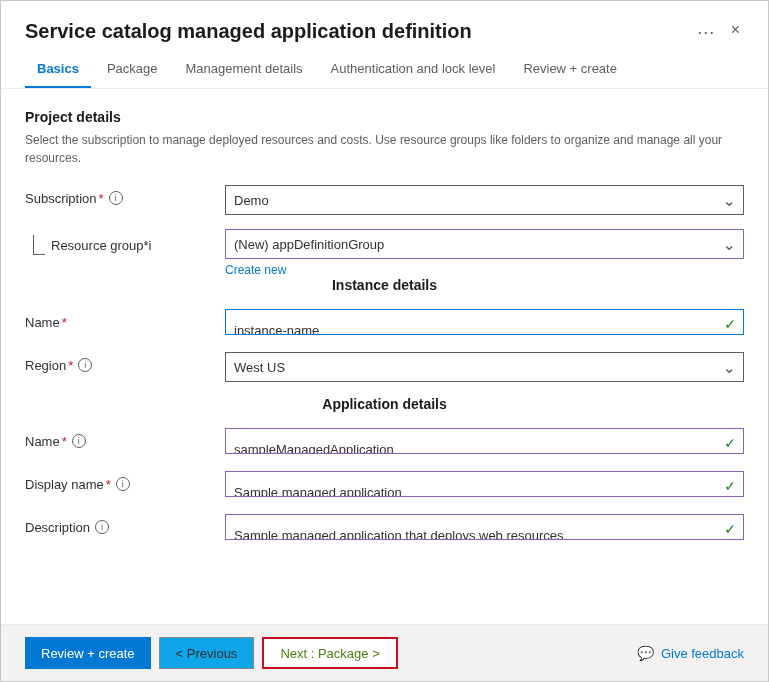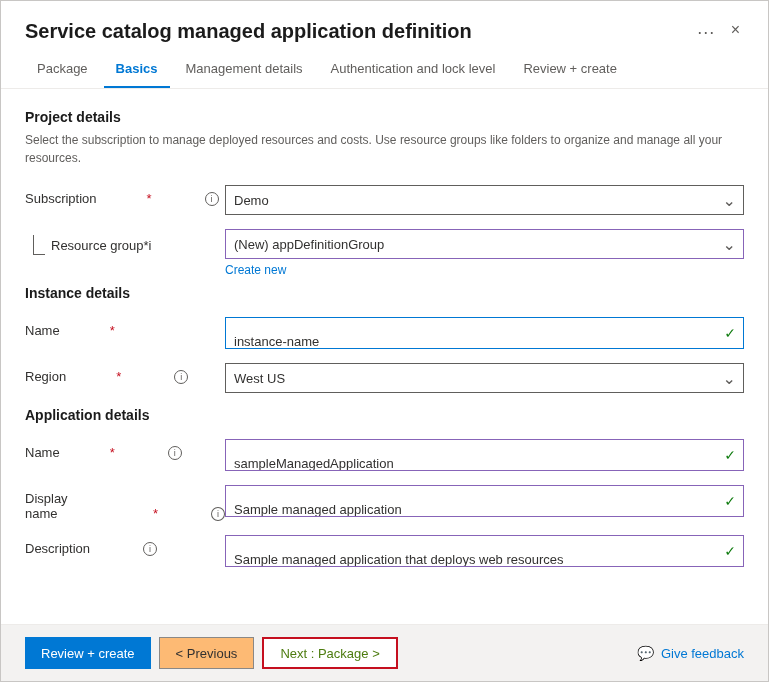--- a/index.html
+++ b/index.html
@@ -9,58 +9,58 @@
     .dialog-title { font-size: 20px; font-weight: 600; color: #1b1b1b; flex: 1; }
     .dialog-more { font-size: 18px; color: #605e5c; cursor: pointer; margin-right: 12px; }
     .dialog-close { font-size: 16px; color: #605e5c; cursor: pointer; background: none; border: none; padding: 4px; }
     .tabs { display: flex; padding: 0 24px; border-bottom: 1px solid #edebe9; margin-top: 8px; }
     .tab { padding: 10px 12px; font-size: 13px; color: #605e5c; cursor: pointer; border-bottom: 2px solid transparent; margin-right: 4px; white-space: nowrap; }
     .tab.active { color: #0078d4; border-bottom: 2px solid #0078d4; font-weight: 600; }
     .content { flex: 1; padding: 20px 24px; overflow-y: auto; }
     .section-title { font-size: 14px; font-weight: 600; color: #1b1b1b; margin-bottom: 6px; }
     .section-desc { font-size: 12px; color: #605e5c; margin-bottom: 18px; line-height: 1.5; }
     .form-row { display: flex; align-items: flex-start; margin-bottom: 14px; }
-    .form-label { width: 200px; min-width: 200px; display: flex; align-items: flex-end; padding-top: 6px; font-size: 13px; color: #323130; gap: 48px; }
+    .form-label { width: 200px; min-width: 200px; display: flex; align-items: flex-start; padding-top: 6px; font-size: 13px; color: #323130; }
     .form-label .required { color: #c50f1f; margin-left: 2px; }
     .form-label .info-icon { display: inline-flex; align-items: center; justify-content: center; width: 14px; height: 14px; border-radius: 50%; border: 1px solid #605e5c; color: #605e5c; font-size: 9px; margin-left: 5px; cursor: pointer; }
     .form-control { flex: 1; border-radius: 11px; }
     .select-wrapper { position: relative; }
     .select-wrapper select { width: 100%; height: 30px; border: 1px solid #605e5c; background: #fff; padding: 0 28px 0 8px; font-size: 13px; color: #323130; appearance: none; cursor: pointer; }
     .select-wrapper::after { content: '⌄'; position: absolute; right: 8px; top: 50%; transform: translateY(-50%); color: #605e5c; pointer-events: none; font-size: 16px; }
     .input-wrapper { position: relative; }
-    .input-wrapper input { width: 100%; height: 32px; border: 1px solid #0078d4; background: #fff; padding: 17px 28px 0 8px; font-size: 13px; color: #323130; }
+    .input-wrapper input { width: 100%; height: 26px; border: 1px solid #0078d4; background: #fff; padding: 17px 28px 0 8px; font-size: 13px; color: #323130; }
     .input-wrapper .check-icon { position: absolute; right: 8px; top: 50%; transform: translateY(-50%); color: #107c10; font-size: 14px; }
     .create-new-link { color: #0078d4; font-size: 12px; cursor: pointer; margin-top: 4px; display: inline-block; }
     .resource-group-row { display: flex; align-items: flex-start; margin-bottom: 0; }
     .resource-group-indent { width: 200px; min-width: 200px; display: flex; align-items: center; padding-top: 6px; }
     .indent-line { width: 12px; height: 20px; border-left: 1px solid #605e5c; border-bottom: 1px solid #605e5c; margin-left: 8px; margin-right: 6px; }
-    .section-divider { margin: 8px 0 16px 0; }
+    .section-divider { margin: 0 0 16px 0; text-align: center; }
     .footer { display: flex; align-items: center; padding: 12px 24px; border-top: 1px solid #edebe9; background: #f3f2f1; }
     .btn-primary { background: #0078d4; color: #fff; border: none; padding: 6px 16px; font-size: 13px; cursor: pointer; height: 32px; }
-    .btn-secondary { background: #fdba74; color: #323130; border: 1px solid #8a8886; padding: 6px 16px; font-size: 13px; cursor: pointer; height: 32px; margin-left: 8px; }
+    .btn-secondary { background: #0ea5e9; color: #323130; border: 1px solid #8a8886; padding: 6px 16px; font-size: 13px; cursor: pointer; height: 32px; margin-left: 8px; }
     .btn-next { background: #fff; color: #4d7c0f; border: 2px solid #c50f1f; padding: 6px 16px; font-size: 13px; cursor: pointer; height: 32px; margin-left: 8px; }
     .feedback-btn { margin-left: auto; display: flex; align-items: center; color: #0078d4; font-size: 13px; cursor: pointer; background: none; border: none; }
     .feedback-icon { margin-right: 6px; font-size: 14px; }
     .purple-border { border-color: #8764b8; }
     .purple-border select { border-color: #8764b8; }
   </style>
 </head>
 <body>
 
 <div class="dialog">
 
   <div class="dialog-header">
     <span class="dialog-title">Service catalog managed application definition</span>
     <span class="dialog-more">···</span>
     <button class="dialog-close">×</button>
   </div>
 
   <div class="tabs">
+    <div class="tab active">Basics</div>
     <div class="tab">Package</div>
-    <div class="tab active">Basics</div>
     <div class="tab">Management details</div>
     <div class="tab">Authentication and lock level</div>
     <div class="tab">Review + create</div>
   </div>
 
   <div class="content">
 
     <div>
       <div class="section-title">Project details</div>
       <div class="section-desc">Select the subscription to manage deployed resources and costs. Use resource groups like folders to organize and manage all your resources.</div>

